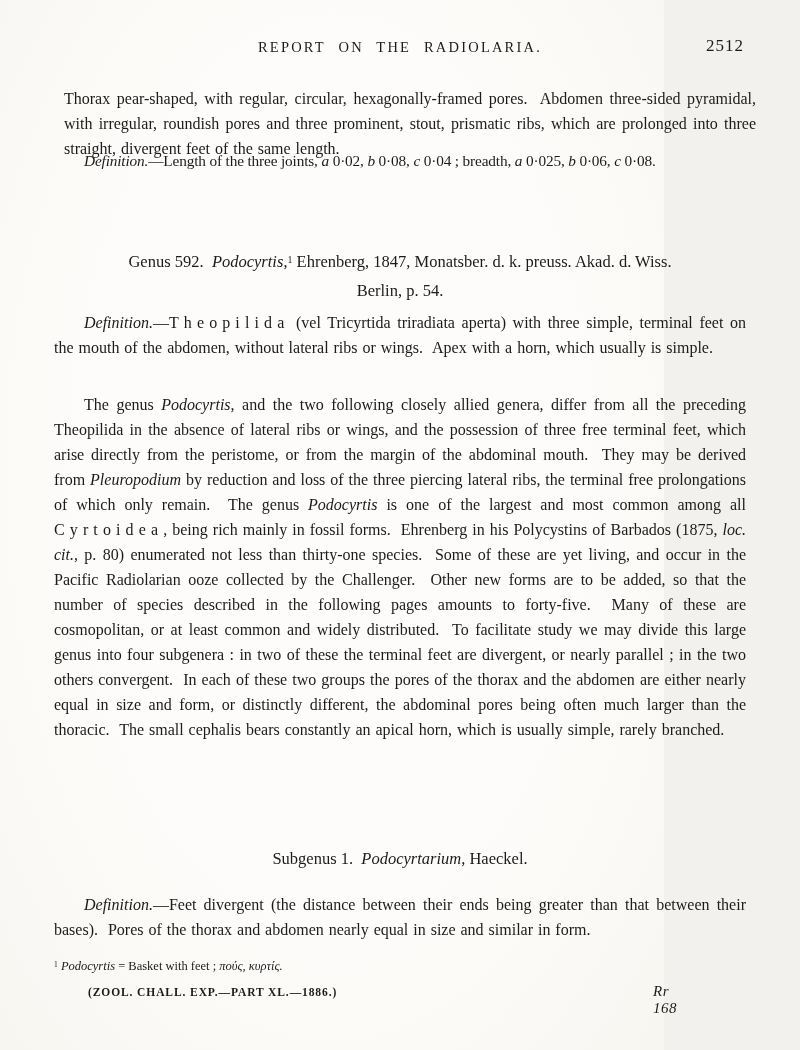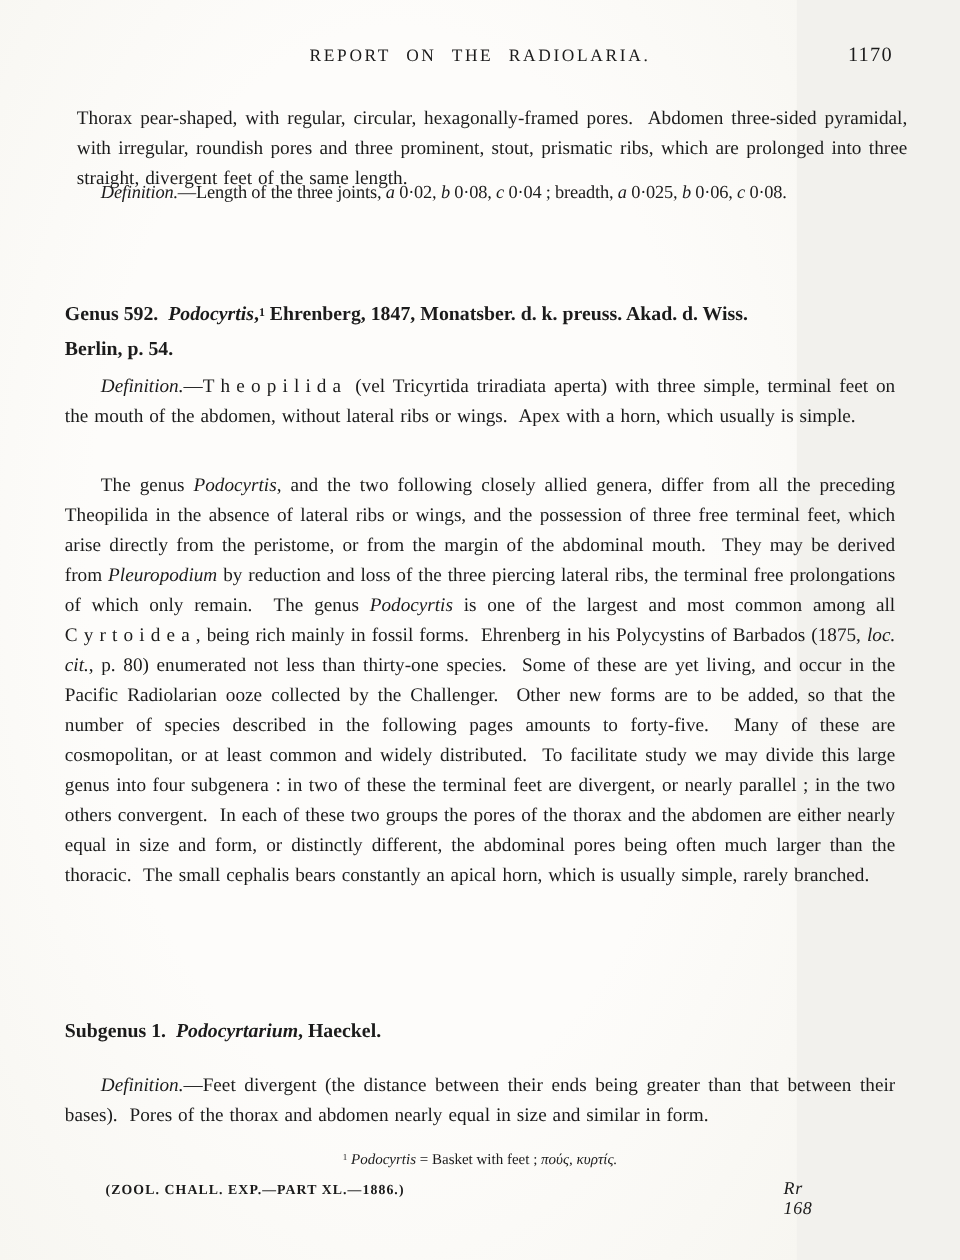--- a/index.html
+++ b/index.html
@@ -49,34 +49,33 @@
     text-align: left;
     text-indent: 30px;
     font-size: 15.3px;
     letter-spacing: -0.15px;
     white-space: nowrap;
   }
   .dims    { top: 152px; }
   .habitat { top: 177px; }
 
   .heading {
-    text-align: left;
+    text-align: center;
     font-size: 16.5px;
-    font-weight: bold;
   }
   .genus    { top: 247px; line-height: 29px; }
   .subgenus { top: 849px; }
 
   .def1 { top: 310px; }
   .desc { top: 392px; }
   .def2 { top: 892px; }
 
   .footnote {
     top: 958px;
-    text-align: center;
+    text-align: left;
     font-size: 12.5px;
     line-height: 16px;
   }
 
   .footer-left {
     position: absolute;
     left: 58px; top: 986px;
     font-size: 11.5px;
     font-weight: bold;
     letter-spacing: 0.9px;
@@ -100,21 +99,21 @@
     line-height: 0;
   }
 </style>
 </head>
 <body>
 
 <div class="page">
 
   <div class="abs running-header">
     <span class="header-title">REPORT ON THE RADIOLARIA.</span>
-    <span class="page-number">1170</span>
+    <span class="page-number">2512</span>
   </div>
 
   <p class="abs body para1">Thorax pear-shaped, with regular, circular, hexagonally-framed pores.&nbsp; Abdomen three-sided pyramidal, with irregular, roundish pores and three prominent, stout, prismatic ribs, which are prolonged into three straight, divergent feet of the same length.</p>
 
   <p class="abs line dims"><i>Definition.</i>—Length of the three joints, <i>a</i> 0·02, <i>b</i> 0·08, <i>c</i> 0·04 ; breadth, <i>a</i> 0·025, <i>b</i> 0·06, <i>c</i> 0·08.</p>
 
 
   <div class="abs heading genus">Genus 592.&nbsp; <i>Podocyrtis</i>,<sup>1</sup> Ehrenberg, 1847, Monatsber. d. k. preuss. Akad. d. Wiss.<br>Berlin, p. 54.</div>
 
   <p class="abs body indent def1"><i>Definition.</i>—<span class="sp">Theopilida</span> (vel Tricyrtida triradiata aperta) with three simple, terminal feet on the mouth of the abdomen, without lateral ribs or wings.&nbsp; Apex with a horn, which usually is simple.</p>

